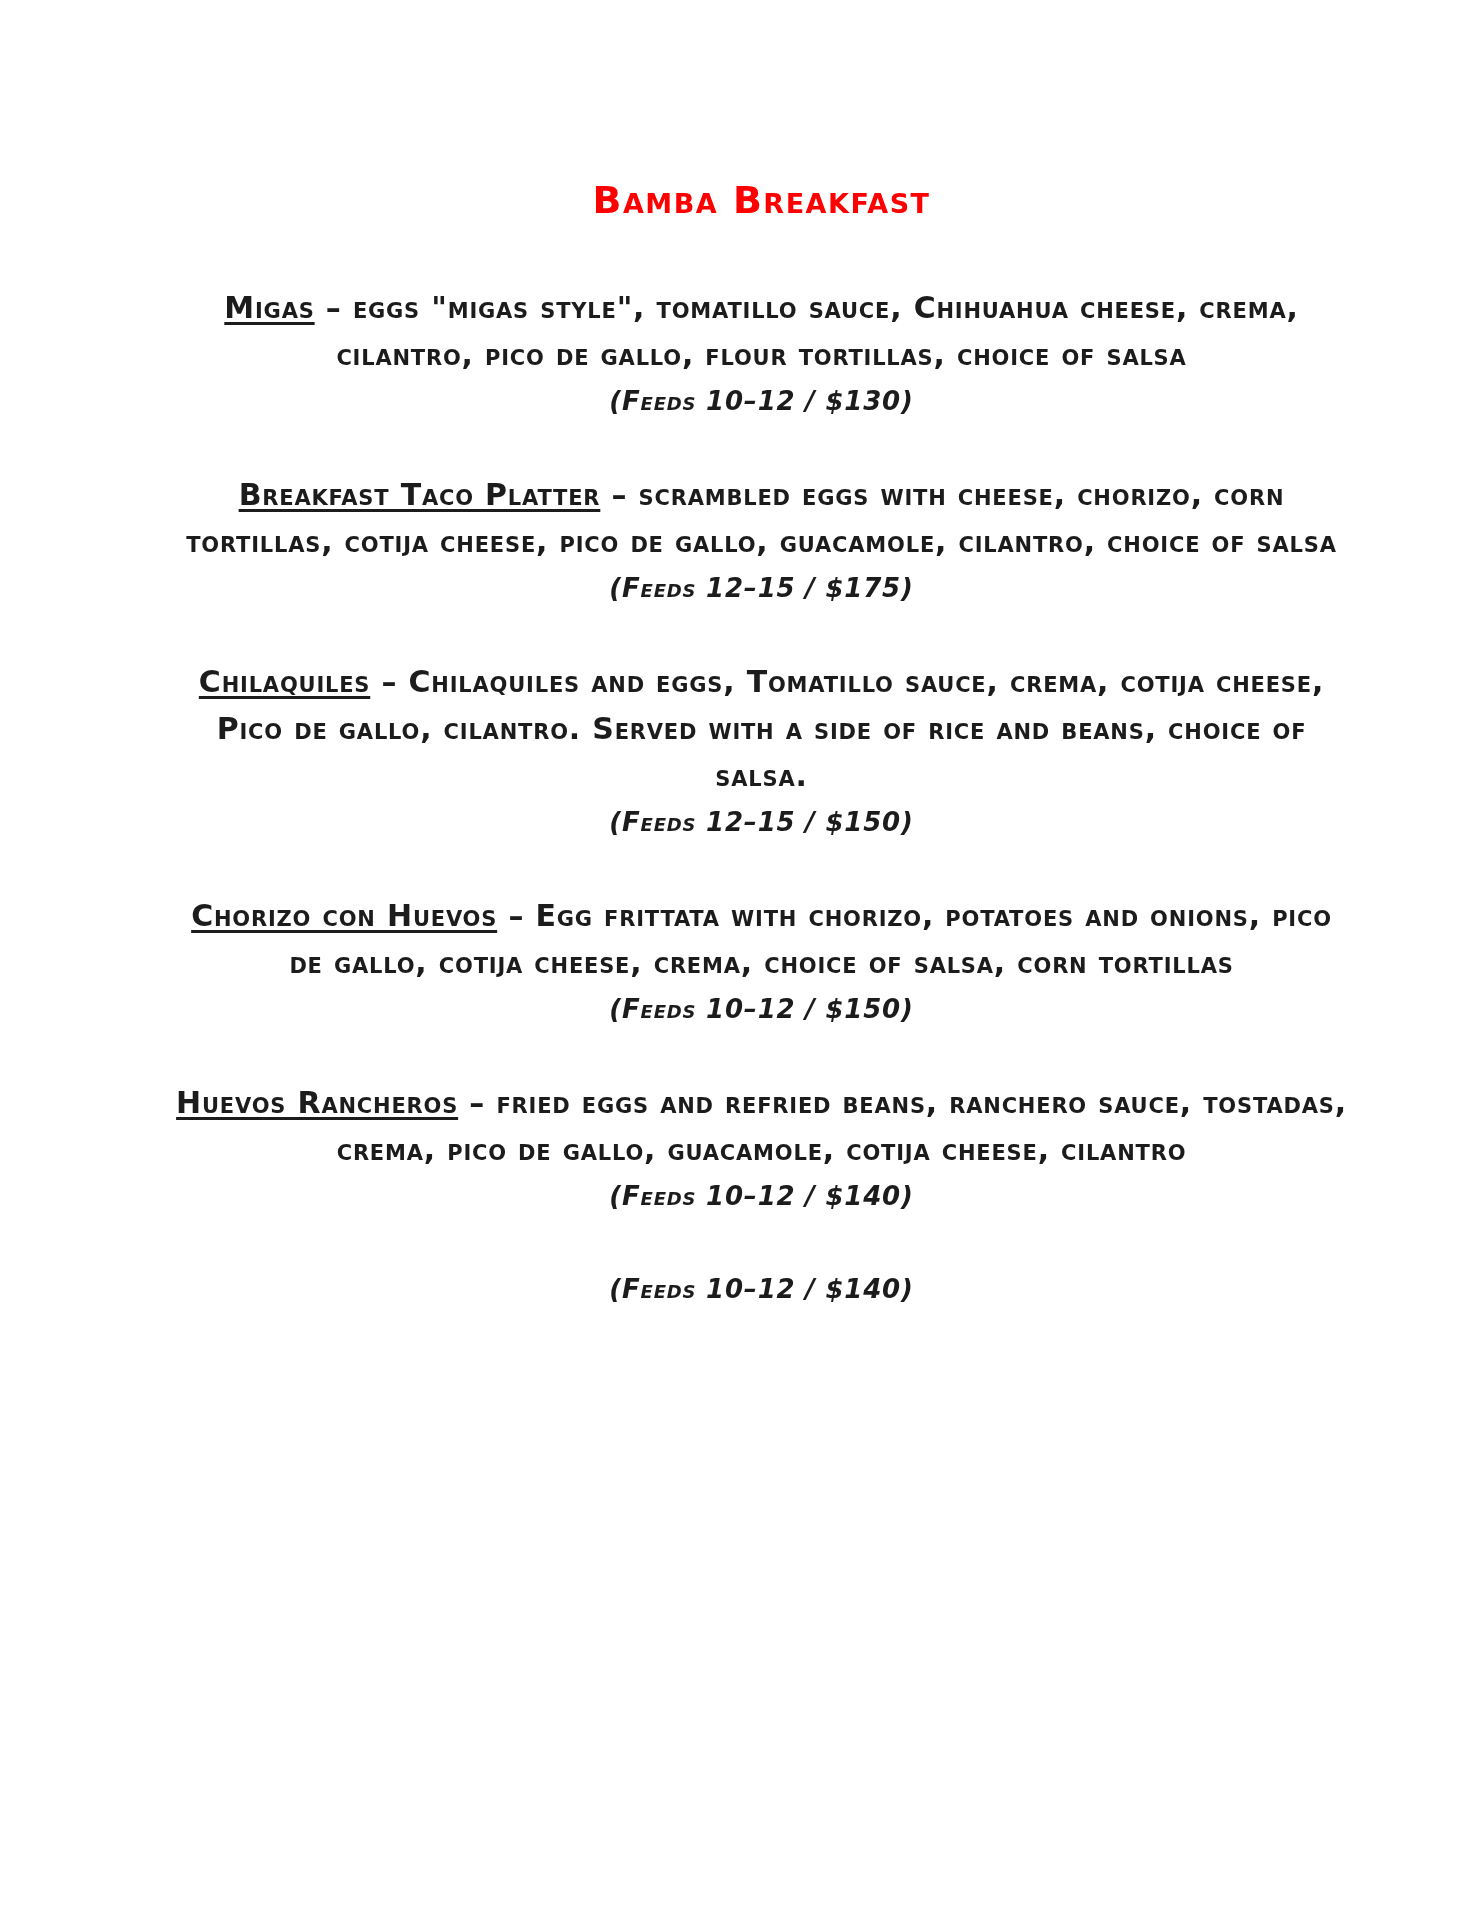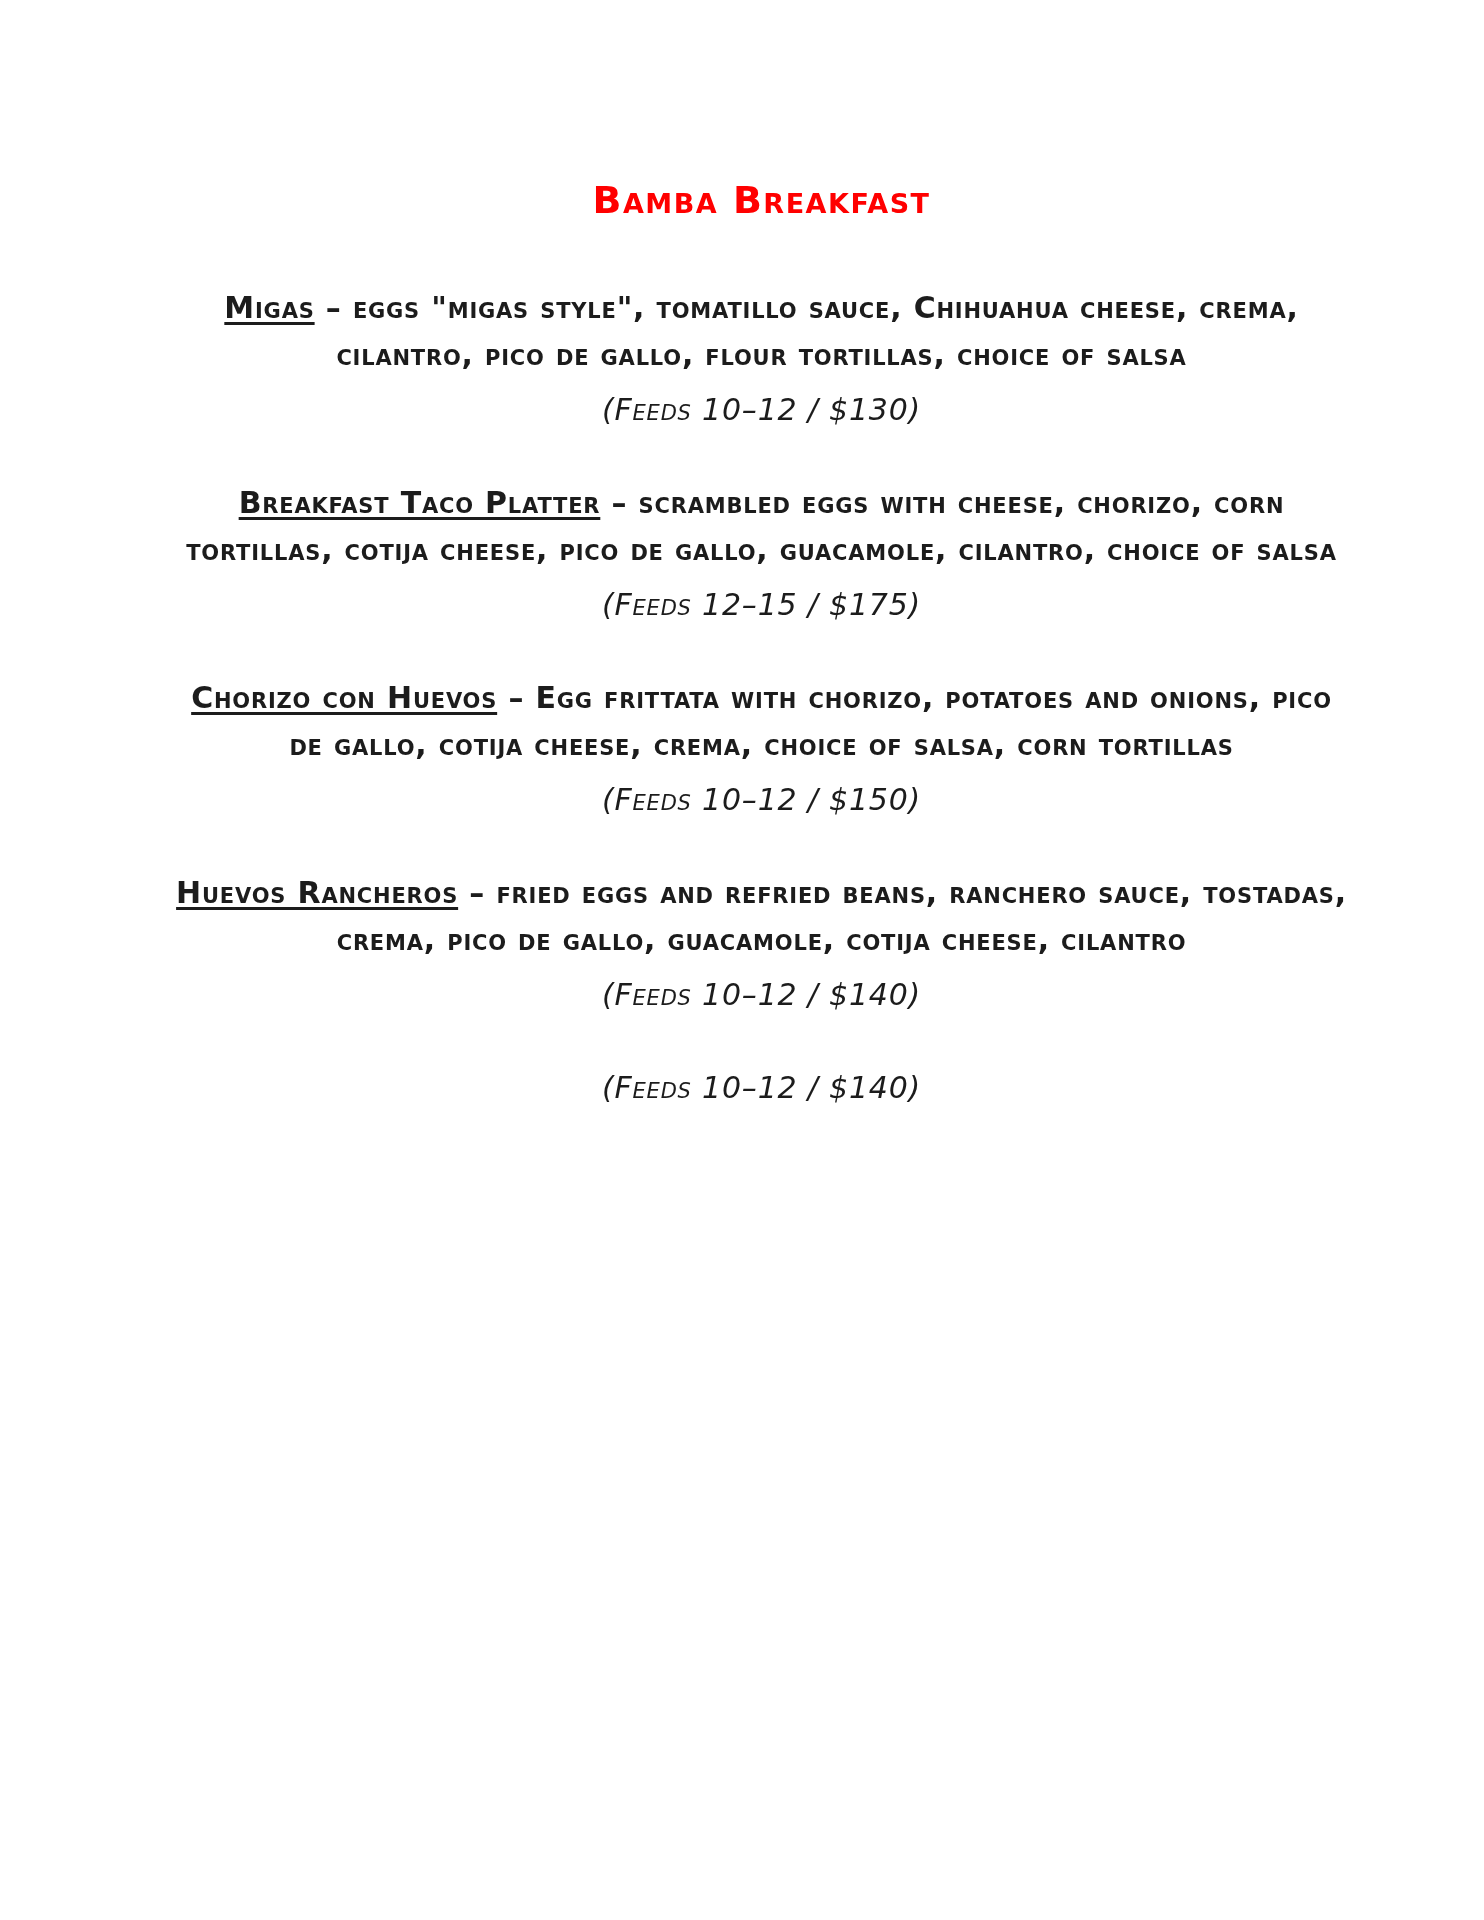--- a/index.html
+++ b/index.html
@@ -43,24 +43,24 @@
     letter-spacing: 0.8px;
     color: #1c1c1c;
   }
   .item-name {
     text-decoration: underline;
     text-decoration-thickness: 2.5px;
     text-underline-offset: 4px;
     text-align: right;
   }
   .item-feeds {
-    margin: 8px;
-    font-size: 30px;
+    margin: 0;
+    font-size: 26px;
     line-height: 47px;
-    font-weight: 400;
+    font-weight: 700;
     font-style: italic;
     font-variant: small-caps;
     letter-spacing: 0.8px;
     color: #1c1c1c;
   }
 </style>
 </head>
 <body>
 
 <div class="page">
@@ -70,20 +70,24 @@
   <div class="menu-item">
     <p class="item-text"><span class="item-name">Migas</span><span class="item-desc"> – eggs "migas style", tomatillo sauce, Chihuahua cheese, crema, cilantro, pico de gallo, flour tortillas, choice of salsa</span></p>
     <p class="item-feeds">(Feeds 10–12 / $130)</p>
   </div>
 
   <div class="menu-item">
     <p class="item-text"><span class="item-name">Breakfast Taco Platter</span><span class="item-desc"> – scrambled eggs with cheese, chorizo, corn tortillas, cotija cheese, pico de gallo, guacamole, cilantro, choice of salsa</span></p>
     <p class="item-feeds">(Feeds 12–15 / $175)</p>
   </div>
 
+  <div class="menu-item">
+    <p class="item-text"><span class="item-name">Chilaquiles</span><span class="item-desc"> – Chilaquiles and eggs, Tomatillo sauce, crema, cotija cheese, Pico de gallo, cilantro. Served with a side of rice and beans, choice of salsa.</span></p>
+    <p class="item-feeds">(Feeds 12–15 / $150)</p>
+  </div>
 
   <div class="menu-item">
     <p class="item-text"><span class="item-name">Chorizo con Huevos</span><span class="item-desc"> – Egg frittata with chorizo, potatoes and onions, pico de gallo, cotija cheese, crema, choice of salsa, corn tortillas</span></p>
     <p class="item-feeds">(Feeds 10–12 / $150)</p>
   </div>
 
   <div class="menu-item">
     <p class="item-text"><span class="item-name">Huevos Rancheros</span><span class="item-desc"> – fried eggs and refried beans, ranchero sauce, tostadas, crema, pico de gallo, guacamole, cotija cheese, cilantro</span></p>
     <p class="item-feeds">(Feeds 10–12 / $140)</p>
   </div>

